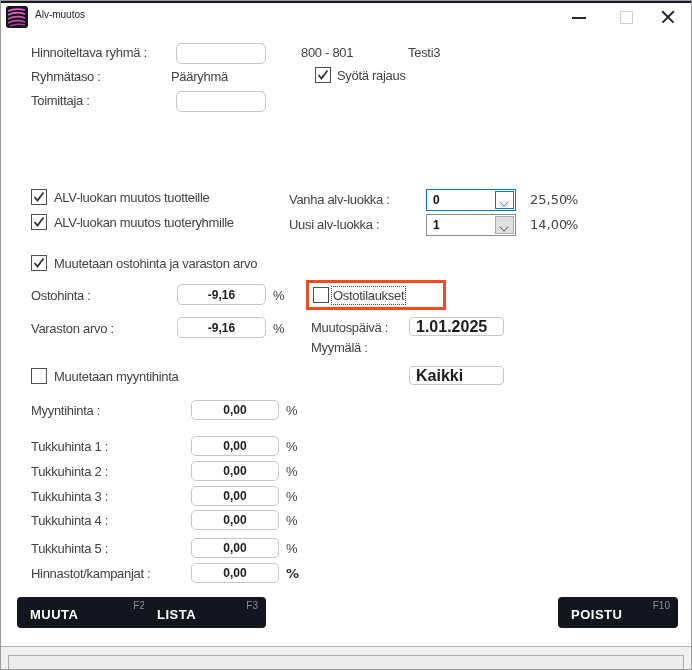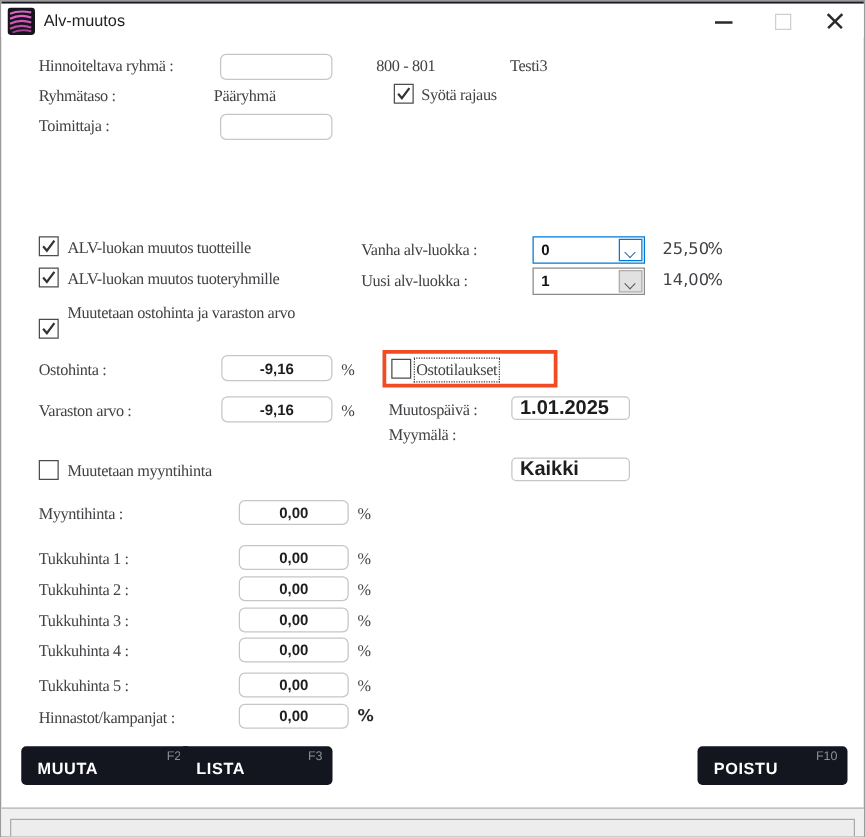--- a/index.html
+++ b/index.html
@@ -4,31 +4,31 @@
 <style>
   html,body{margin:0;padding:0;background:#e8e8e8;}
   .window{
     position:relative;width:692px;height:670px;background:#ffffff;
     box-sizing:border-box;border:1px solid #9b9b9b;overflow:hidden;
     font-family:"Liberation Sans",sans-serif;
   }
   .topstrip{position:absolute;left:0;top:0;width:692px;height:2px;background:#1b1b26;}
   .titlebar{position:absolute;left:0;top:2px;width:692px;height:27px;background:#ffffff;}
   .appicon{position:absolute;left:5px;top:3px;width:22px;height:22px;}
-  .title{position:absolute;left:34px;top:6px;font-size:13px;color:#1f1f1f;
+  .title{position:absolute;left:34px;top:6px;font-size:10px;color:#1f1f1f;
          font-family:"Liberation Sans",sans-serif;}
   .winbtn{position:absolute;top:0;width:32px;height:27px;cursor:pointer;}
   .winbtn.min{left:562px;} .winbtn.max{left:609px;} .winbtn.close{left:651px;}
   .glyph-min{position:absolute;left:9px;top:14px;width:14px;height:1.5px;background:#2a2a2a;}
   .glyph-max{position:absolute;left:10px;top:8px;width:11px;height:11px;border:1.3px solid #cfcfcf;}
   .glyph-x1,.glyph-x2{position:absolute;left:8px;top:13px;width:16px;height:1.5px;background:#2a2a2a;}
   .glyph-x1{transform:rotate(45deg);} .glyph-x2{transform:rotate(-45deg);}
 
   
-  .lbl{position:absolute;font-family:Liberation Serif, serif;font-size:13px;
+  .lbl{position:absolute;font-family:Liberation Sans, sans-serif;font-size:13px;
        color:#424246;letter-spacing:-0.3px;white-space:nowrap;text-align:center;}
 
   .tbox{position:absolute;box-sizing:border-box;border:1px solid #c6c6c6;border-radius:5px;
         background:#fff;font-family:"Liberation Sans",sans-serif;font-size:12px;font-weight:600;
         color:#1d1d1d;padding:0 6px;outline:none;}
   .tbox.num{text-align:center;}
   .tbox.date{border-radius:4px;font-size:16px;}
 
   .cb{position:absolute;width:14px;height:14px;background:#fff;border:1px solid #4d4d4d;box-sizing:content-box;}
   .cb svg{position:absolute;left:1px;top:1px;display:none;}
@@ -140,21 +140,21 @@
       </div>
   </div>
   <span class="pct" style="left:529px;top:216px">14,00</span>
   <span class="pct" style="left:565px;top:216px">%</span>
 
   <div class="cb checked" style="left:30px;top:254px">
     <svg width="12" height="12" viewBox="0 0 12 12">
         <polyline points="1.5,6 4.5,9.5 10.5,1.5" fill="none" stroke="#333" stroke-width="1.8"></polyline>
       </svg>
   </div>
-  <span class="lbl" style="left:53px;top:241px">Muutetaan ostohinta ja varaston arvo</span>
+  <span class="lbl" style="left:53px;top:255px">Muutetaan ostohinta ja varaston arvo</span>
 
   <span class="lbl" style="left:30px;top:287px">Ostohinta :</span>
   <input class="tbox num" style="left: 176px; top: 283px; width: 89px; height: 21px;" value="-9,16">
   <span class="lbl" style="left:272px;top:287px">%</span>
 
   <div class="redbox" style="left:305px;top:279px;width:140px;height:30px"></div>
   <div class="cb" style="left:312px;top:286px">
     
   </div>
   <span class="lbl dotted" style="left:332px;top:287px">Ostotilaukset</span>

